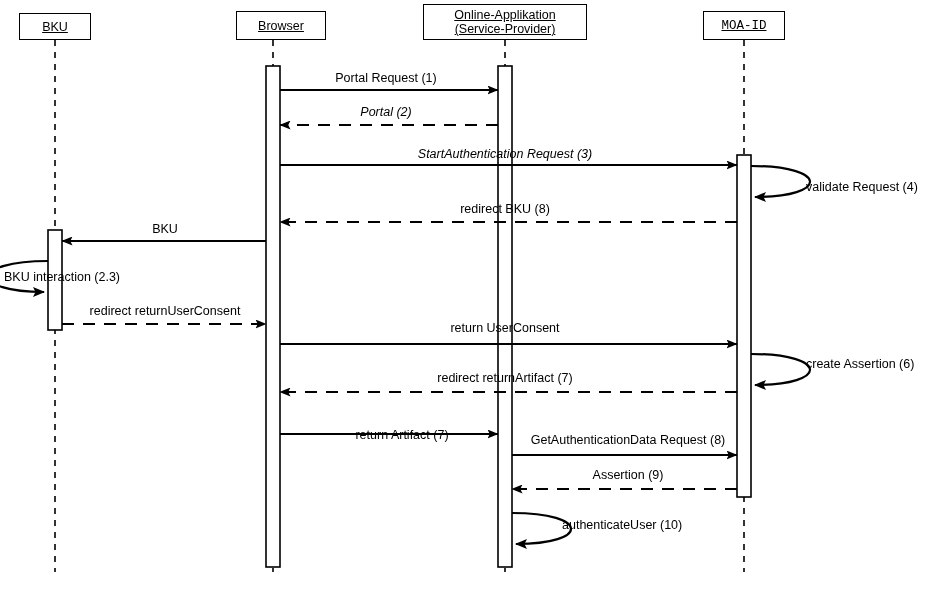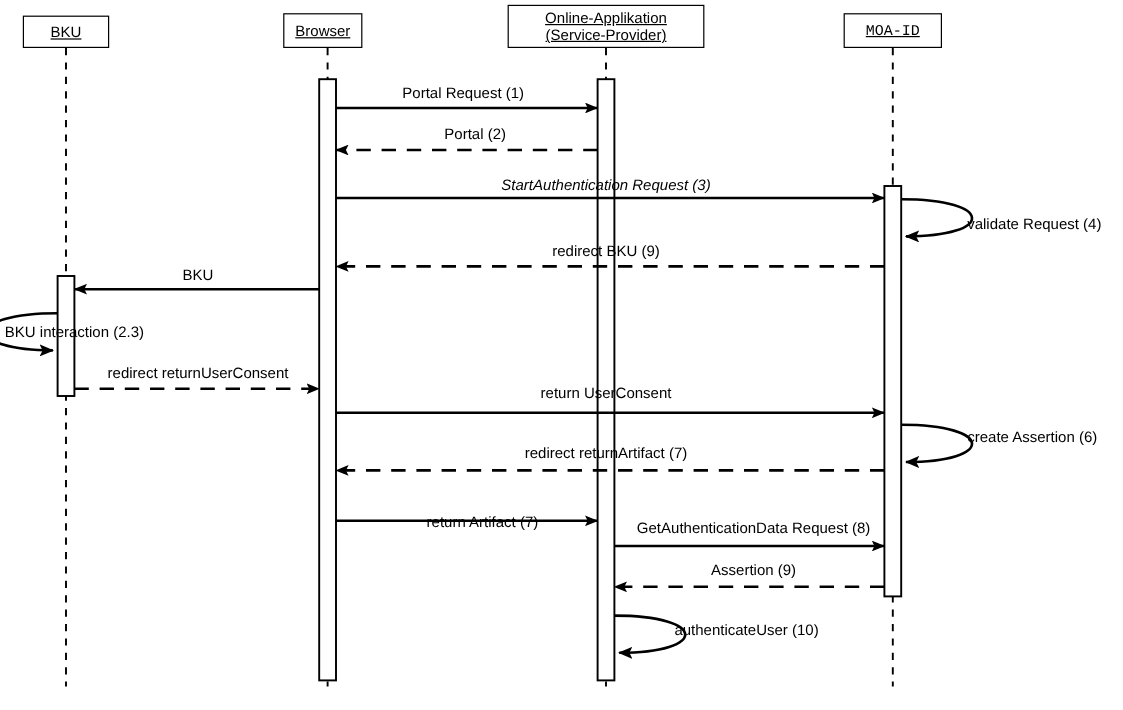--- a/index.html
+++ b/index.html
@@ -30,21 +30,21 @@
 </style>
 </head>
 <body>
 
 <div id="diagram">
 
   <div id="boxes">
       <div class="lifeline-box" style="left: 19px; top: 13px; width: 72px; height: 27px;">
         <span>BKU</span>
       </div>
-      <div class="lifeline-box" style="left: 236px; top: 11px; width: 66px; height: 29px;">
+      <div class="lifeline-box" style="left: 236px; top: 11px; width: 90px; height: 29px;">
         <span>Browser</span>
       </div>
       <div class="lifeline-box" style="left: 423px; top: 4px; width: 164px; height: 36px; align-items: center;">
         <span>Online-Applikation (Service-Provider)</span>
       </div>
       <div class="lifeline-box" style="left: 703px; top: 11px; width: 82px; height: 29px; font-family: Liberation Mono, monospace;">
         <span>MOA-ID</span>
       </div>
     </div>
 
@@ -79,24 +79,24 @@
         <line x1="737" y1="392" x2="280" y2="392" stroke="#000000" stroke-width="2.2" marker-end="url(#arrowFilled)" stroke-dasharray="12 9"></line>
         <line x1="280" y1="434" x2="498" y2="434" stroke="#000000" stroke-width="2.2" marker-end="url(#arrowFilled)"></line>
         <line x1="512" y1="455" x2="737" y2="455" stroke="#000000" stroke-width="2.2" marker-end="url(#arrowFilled)"></line>
         <line x1="737" y1="489" x2="512" y2="489" stroke="#000000" stroke-width="2.2" marker-end="url(#arrowFilled)" stroke-dasharray="12 9"></line>
         <path d="M 512 513 C 590 513, 590 544, 516 544" fill="none" stroke="#000000" stroke-width="2.2" marker-end="url(#arrowFilledCurve)"></path>
       </g>
   </svg>
 
   <div id="labels">
       <div class="msg-label center" style="left: 386px; top: 71px;">Portal Request (1)</div>
-      <div class="msg-label center" style="left: 396px; top: 105px;">Portal (2)</div>
+      <div class="msg-label center" style="left: 386px; top: 105px; font-style: italic;">Portal (2)</div>
       <div class="msg-label center" style="left: 505px; top: 147px; font-style: italic;">StartAuthentication Request (3)</div>
       <div class="msg-label" style="left: 806px; top: 180px;">validate Request (4)</div>
-      <div class="msg-label center" style="left: 505px; top: 202px;">redirect BKU (9)</div>
+      <div class="msg-label center" style="left: 505px; top: 202px;">redirect BKU (8)</div>
       <div class="msg-label center" style="left: 165px; top: 222px;">BKU</div>
       <div class="msg-label" style="left: 4px; top: 270px;">BKU interaction (2.3)</div>
       <div class="msg-label center" style="left: 165px; top: 304px;">redirect returnUserConsent</div>
       <div class="msg-label center" style="left: 505px; top: 321px;">return UserConsent</div>
       <div class="msg-label" style="left: 806px; top: 357px;">create Assertion (6)</div>
       <div class="msg-label center" style="left: 505px; top: 371px;">redirect returnArtifact (7)</div>
       <div class="msg-label center" style="left: 386px; top: 428px; margin-left: 16px;">return Artifact (7)</div>
       <div class="msg-label center" style="left: 628px; top: 433px;">GetAuthenticationData Request (8)</div>
       <div class="msg-label center" style="left: 628px; top: 468px;">Assertion (9)</div>
       <div class="msg-label" style="left: 562px; top: 518px;">authenticateUser (10)</div>

